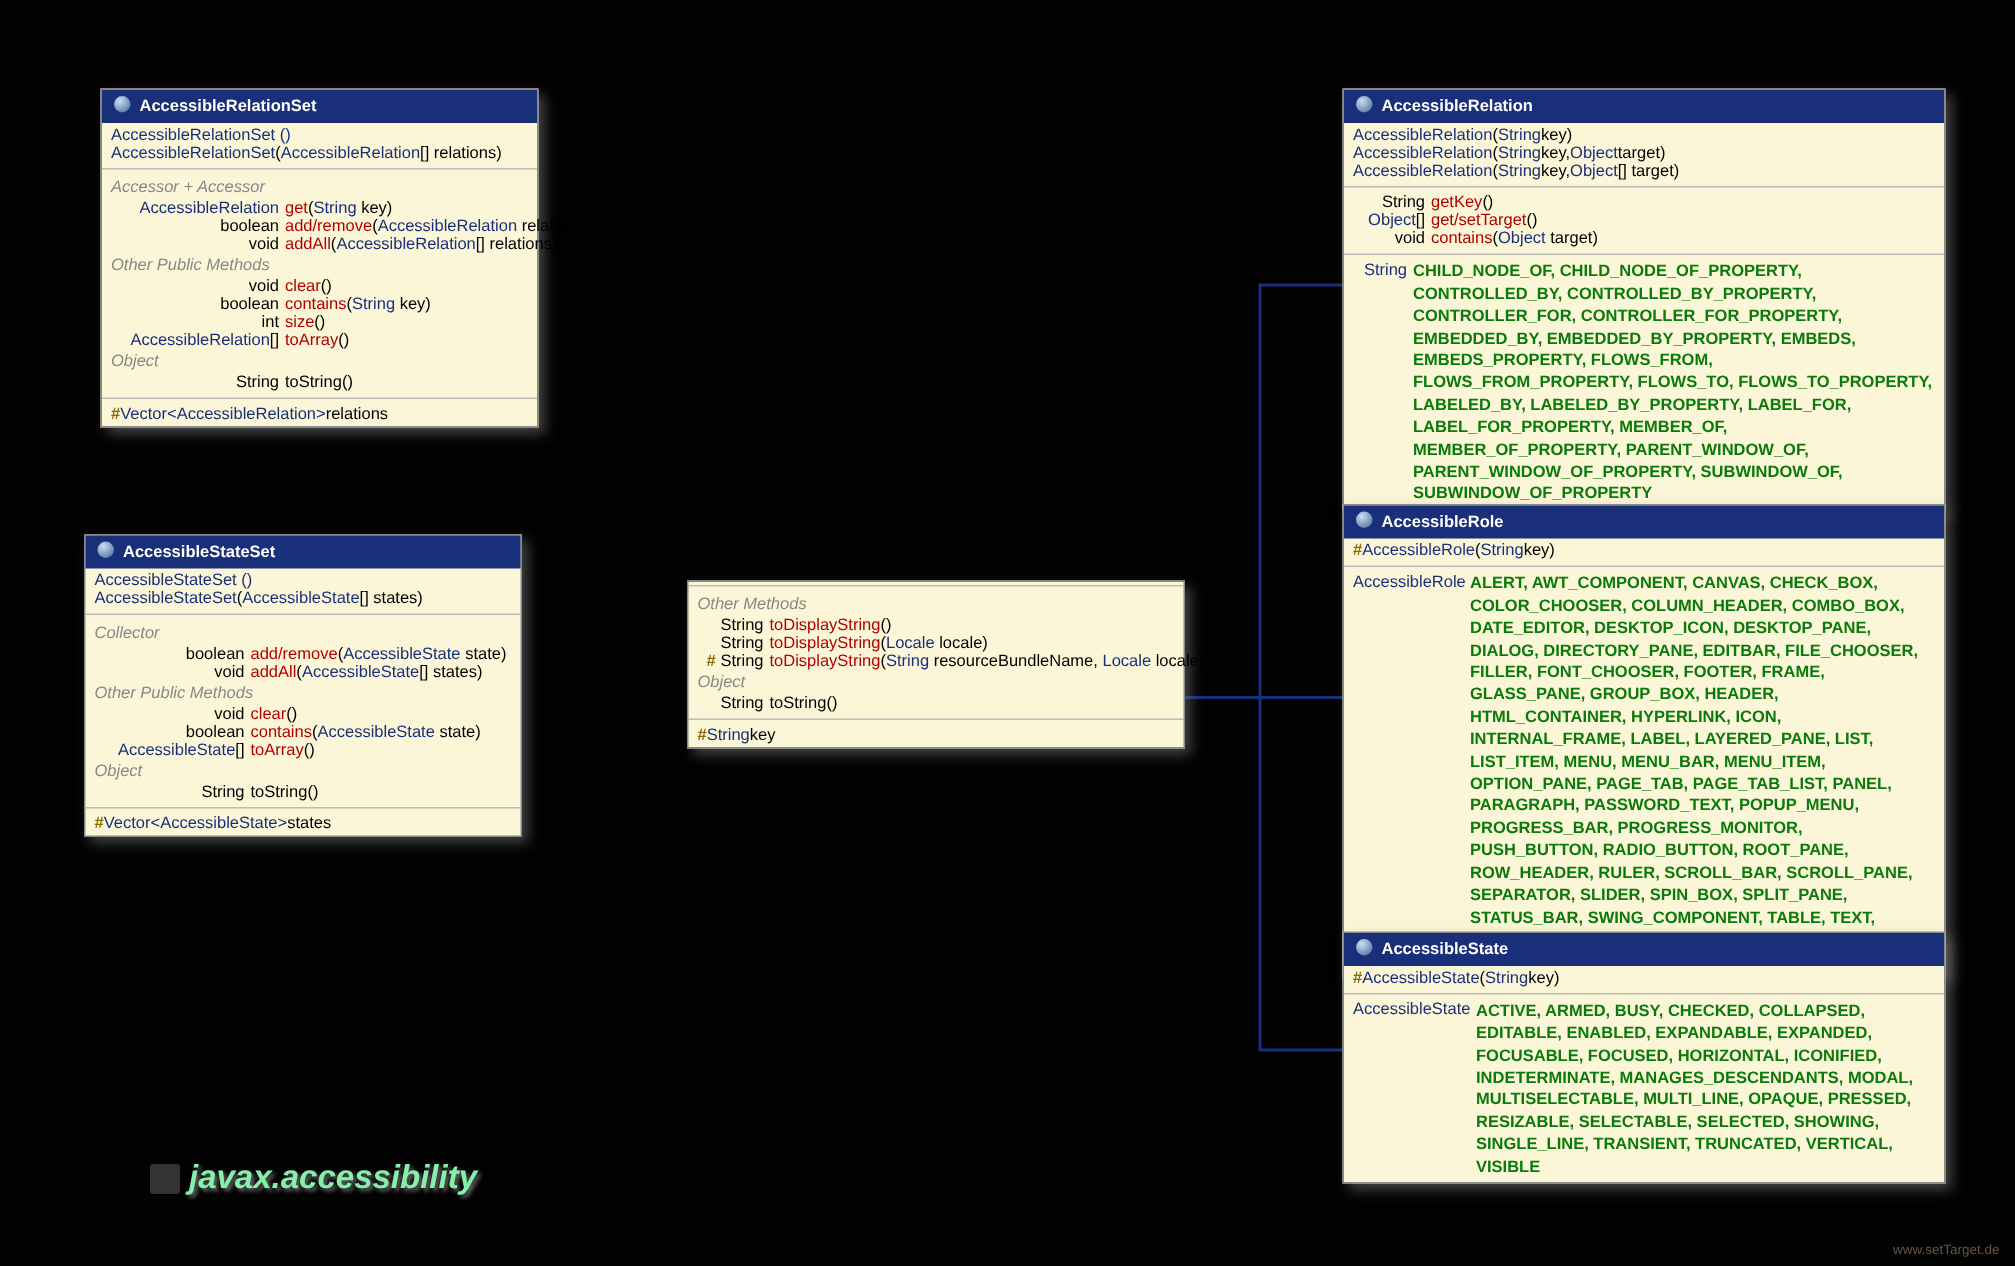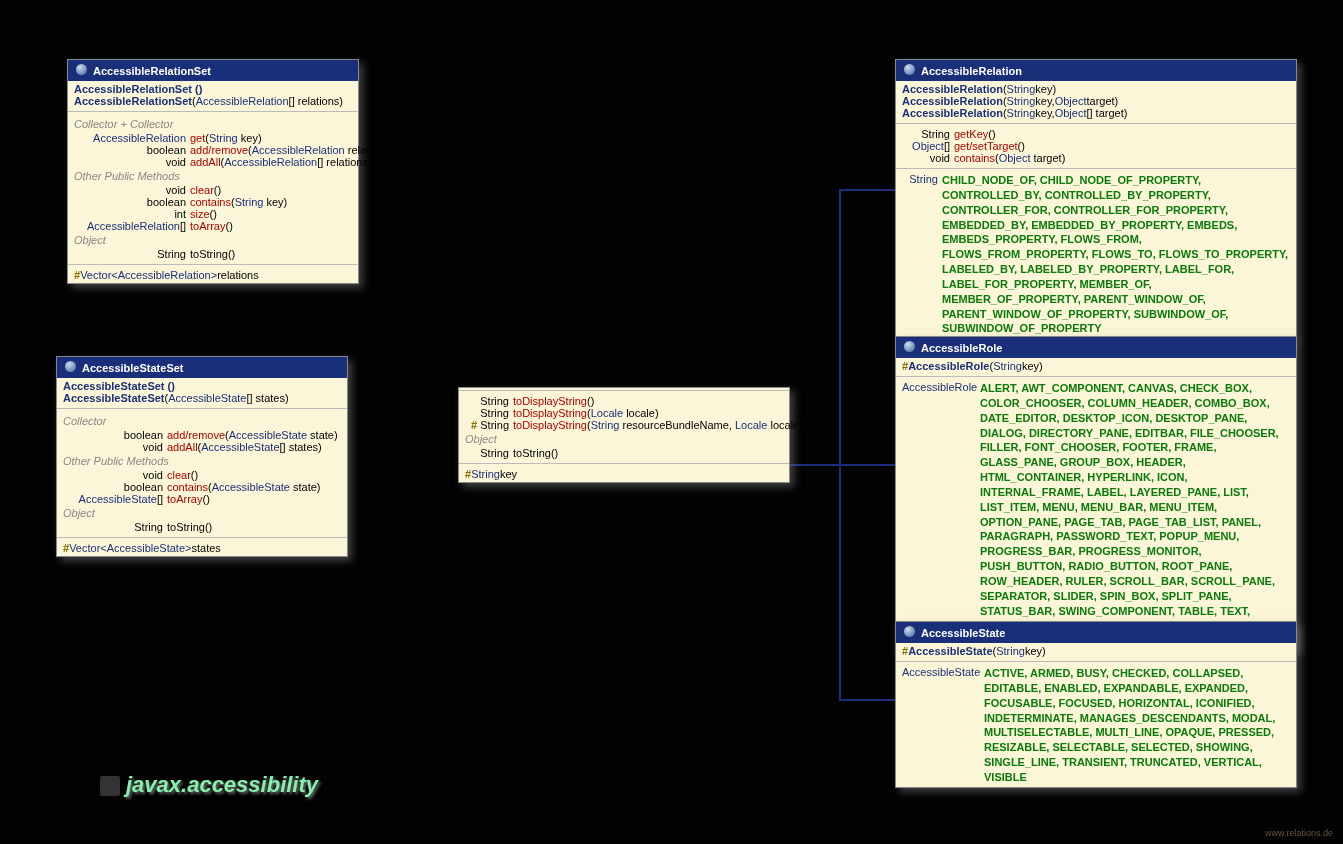--- a/index.html
+++ b/index.html
@@ -1,21 +1,21 @@
 <!DOCTYPE html>
 <html><head>
 <meta charset="utf-8">
 <style>
 body{margin:0;background:#020202;font-family:Tahoma,Arial,sans-serif;font-size:11px;width:1343px;height:844px;position:relative;overflow:hidden}
 .class-box{position:absolute;background:#fcf6d8;border:1px solid #888;box-shadow:4px 4px 8px rgba(128,128,128,0.5)}
 .class-header{background:#1a2f7a;color:#fff;font-weight:bold;padding:4px 8px;display:flex;align-items:center;gap:6px}
 .body-sec{padding:2px 6px}
 .row{display:flex;white-space:nowrap}
 .row .rtype{text-align:right;min-width:90px;padding-right:4px}
-.ml{color:#1a2f7a;font-weight:bold}
+.ml{color:#1a2f7a;font-weight:normal}
 .m2{color:#b00000}
 .ty{color:#1a2f7a}
 .t2{color:#000}
 .grp{color:#888;font-style:italic;padding:2px 0}
 .sep{border-top:1px solid #bbb;margin:2px 0}
 .hash{color:#8a6d00;font-weight:bold}
 .consts{color:#0a7a0a;font-weight:bold;line-height:1.35}
 .pkg{position:absolute;left:100px;top:772px;color:#86efac;font-size:22px;font-weight:bold;font-style:italic;text-shadow:2px 2px 3px rgba(150,150,150,0.7)}
 .pkg:before{content:"";display:inline-block;width:20px;height:20px;background:#555;border-radius:2px;margin-right:6px;vertical-align:middle;opacity:.6}
 .credit{position:absolute;right:10px;bottom:6px;color:#654;font-size:9px}
@@ -40,21 +40,21 @@
         <span>AccessibleRelationSet</span>
       </div>
     <div class="body-sec">
         <div class="row">
           <span class="ml">AccessibleRelationSet ()</span> 
         </div>
         <div class="row"><span class="ml">AccessibleRelationSet</span> (<span class="ty">AccessibleRelation</span>[] relations)</div>
       </div>
     <div class="sep"></div>
     <div class="body-sec">
-        <div class="grp">Collector + Collector</div>
+        <div class="grp">Accessor + Accessor</div>
         <div class="row">
           <span class="rtype" style="min-width:112px"><span class="ty">AccessibleRelation</span></span>
           <span class="m2">get</span> 
           <span>(<span class="ty">String</span> key)</span>
         </div>
         <div class="row">
           <span class="rtype" style="min-width:112px">boolean</span>
           <span class="m2">add/remove</span> 
           <span>(<span class="ty">AccessibleRelation</span> relation)</span>
         </div>
@@ -144,20 +144,21 @@
         </div>
       </div>
     <div class="sep"></div>
     <div class="body-sec">
         <div class="row"><span class="hash">#</span> <span class="ty">Vector</span><span class="ty">&lt;</span><span class="ty">AccessibleState</span><span class="ty">&gt;</span> states</div>
       </div>
   </div>
     <div class="class-box" style="left:458px;top:387px;width:330px">
     <div class="sep"></div>
     <div class="body-sec">
+        <div class="grp">Other Methods</div>
         <div class="row">
           <span class="rtype" style="min-width:44px">String</span>
           <span class="m2">toDisplayString</span> 
           <span>()</span>
         </div>
         <div class="row">
           <span class="rtype" style="min-width:44px">String</span>
           <span class="m2">toDisplayString</span> 
           <span>(<span class="ty">Locale</span> locale)</span>
         </div>
@@ -242,13 +243,13 @@
     <div class="body-sec">
         <div class="row" style="align-items:flex-start">
           <span class="rtype ty" style="min-width:78px">AccessibleState</span>
           <span class="consts" style="white-space:normal">ACTIVE, ARMED, BUSY, CHECKED, COLLAPSED, EDITABLE, ENABLED, EXPANDABLE, EXPANDED, FOCUSABLE, FOCUSED, HORIZONTAL, ICONIFIED, INDETERMINATE, MANAGES_DESCENDANTS, MODAL, MULTISELECTABLE, MULTI_LINE, OPAQUE, PRESSED, RESIZABLE, SELECTABLE, SELECTED, SHOWING, SINGLE_LINE, TRANSIENT, TRUNCATED, VERTICAL, VISIBLE</span>
         </div>
       </div>
   </div>
   </div>
 
 <div class="pkg"><span>javax.accessibility</span></div>
-<div class="credit">www.relations.de</div>
+<div class="credit">www.setTarget.de</div>
 
 </body></html>

